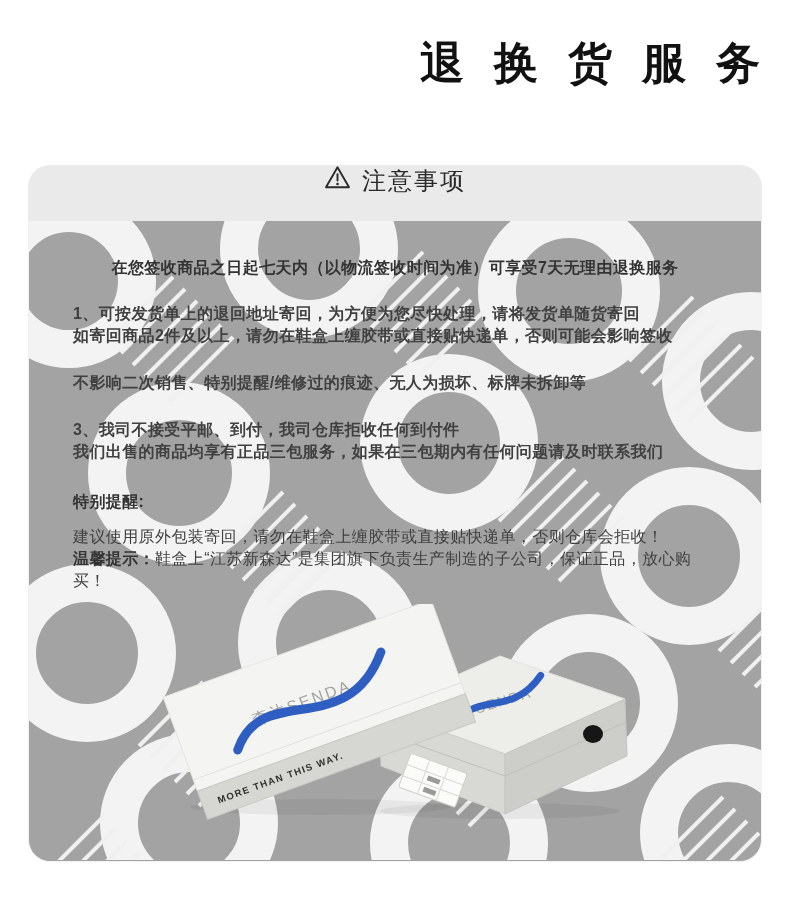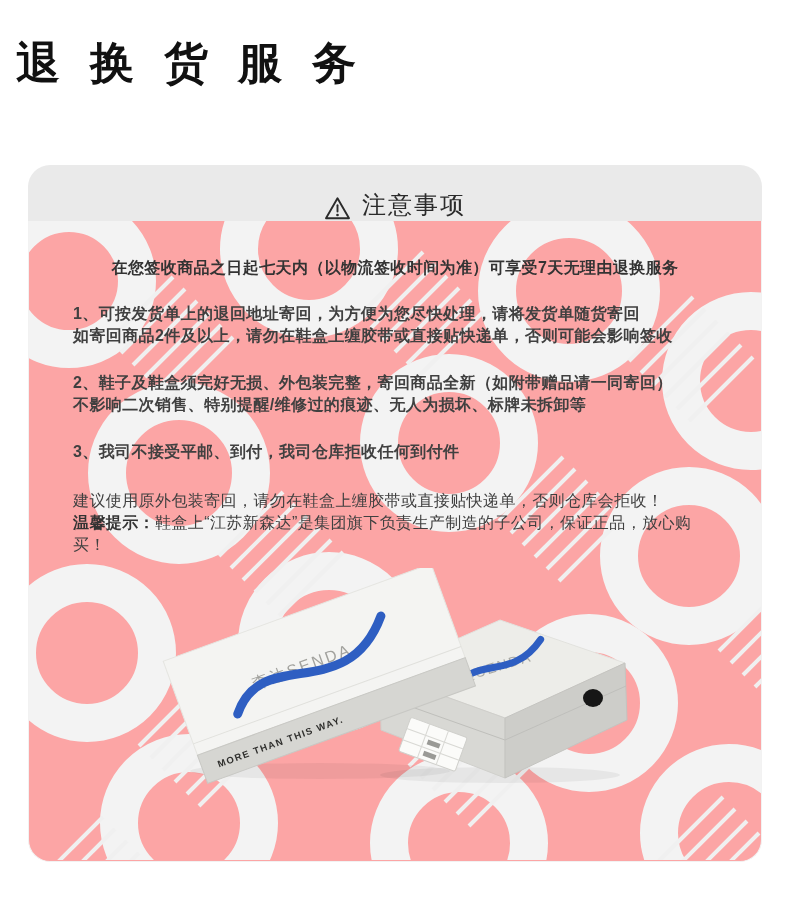--- a/index.html
+++ b/index.html
@@ -7,49 +7,49 @@
   body {
     width: 790px; height: 922px;
     font-family: "Liberation Sans", "DejaVu Sans", sans-serif;
     color: #404040;
     position: relative;
     overflow: hidden;
   }
   .page-title {
     padding-top: 40px;
     height: 86px;
-    text-align: left;
+    text-align: right;
     font-size: 44px;
     line-height: 46px;
     font-weight: 600;
     color: #111111;
     letter-spacing: 30px;
     padding-left: 16px; 
     white-space: nowrap;
   }
   .notice-card {
     width: 734px;
     margin: 79px auto 0;
   }
   .card-header {
     height: 56px;
     background: #eaeaea;
     border-radius: 22px 22px 0 0;
     display: flex;
-    align-items: flex-end;
+    align-items: flex-start;
     justify-content: center;
     gap: 11px;
     font-size: 24px;
     letter-spacing: 2px;
     color: #2b2b2b;
   }
   .card-body {
     position: relative;
     height: 641px;
-    background: #fca5a5;
+    background: #a3a3a3;
     border: 1px solid #f2f2f2;
     border-top: none;
     border-radius: 0 0 22px 22px;
     overflow: hidden;
   }
   .pattern-layer {
     position: absolute;
     left: 0; top: 0;
     width: 732px; height: 639px;
     pointer-events: none;
@@ -68,21 +68,21 @@
     font-weight: bold;
     color: #333333;
     margin-bottom: 24px;
   }
   .policy-item { margin-bottom: 25px; font-weight: bold; }
   .reminder-title {
     font-weight: bold;
     color: #333333;
     margin-top: 28px;
   }
-  .reminder-line { margin-top: 27px; }
+  .reminder-line { margin-top: 13px; }
   .tips-line { margin-top: 0; }
   .tips-label { font-weight: bold; color: #333333; }
   .shoebox-wrap {
     display: block;
     margin: 12px auto 0;
   }
 </style>
 </head>
 <body>
 
@@ -142,28 +142,29 @@
     <div class="card-content">
 
       <p class="intro-line">在您签收商品之日起七天内（以物流签收时间为准）可享受7天无理由退换服务</p>
 
       <div class="policy-item">
         <div>1、可按发货单上的退回地址寄回，为方便为您尽快处理，请将发货单随货寄回</div>
         <div>如寄回商品2件及以上，请勿在鞋盒上缠胶带或直接贴快递单，否则可能会影响签收</div>
       </div>
 
       <div class="policy-item">
-        <div>2、鞋子及鞋盒须完好无损、外包装完整，寄回商品全新（如附带赠品请一同寄回）</div>
         <div>不影响二次销售、特别提醒/维修过的痕迹、无人为损坏、标牌未拆卸等</div>
       </div>
 
       <div class="policy-item">
         <div>3、我司不接受平邮、到付，我司仓库拒收任何到付件</div>
-      </div>
-
+        <div>我们出售的商品均享有正品三包服务，如果在三包期内有任何问题请及时联系我们</div>
+      </div>
+
+      <div class="reminder-title">特别提醒:</div>
       <div class="reminder-line">建议使用原外包装寄回，请勿在鞋盒上缠胶带或直接贴快递单，否则仓库会拒收！</div>
       <div class="tips-line">
         <span class="tips-label">温馨提示：</span><span>鞋盒上“江苏新森达”是集团旗下负责生产制造的子公司，保证正品，放心购买！</span>
       </div>
 
       <svg class="shoebox-wrap" width="480" height="218" viewBox="0 0 480 218">
 
         <ellipse cx="165" cy="203" rx="130" ry="8" fill="rgba(0,0,0,0.05)"></ellipse>
         <ellipse cx="345" cy="207" rx="120" ry="8" fill="rgba(0,0,0,0.05)"></ellipse>
 

